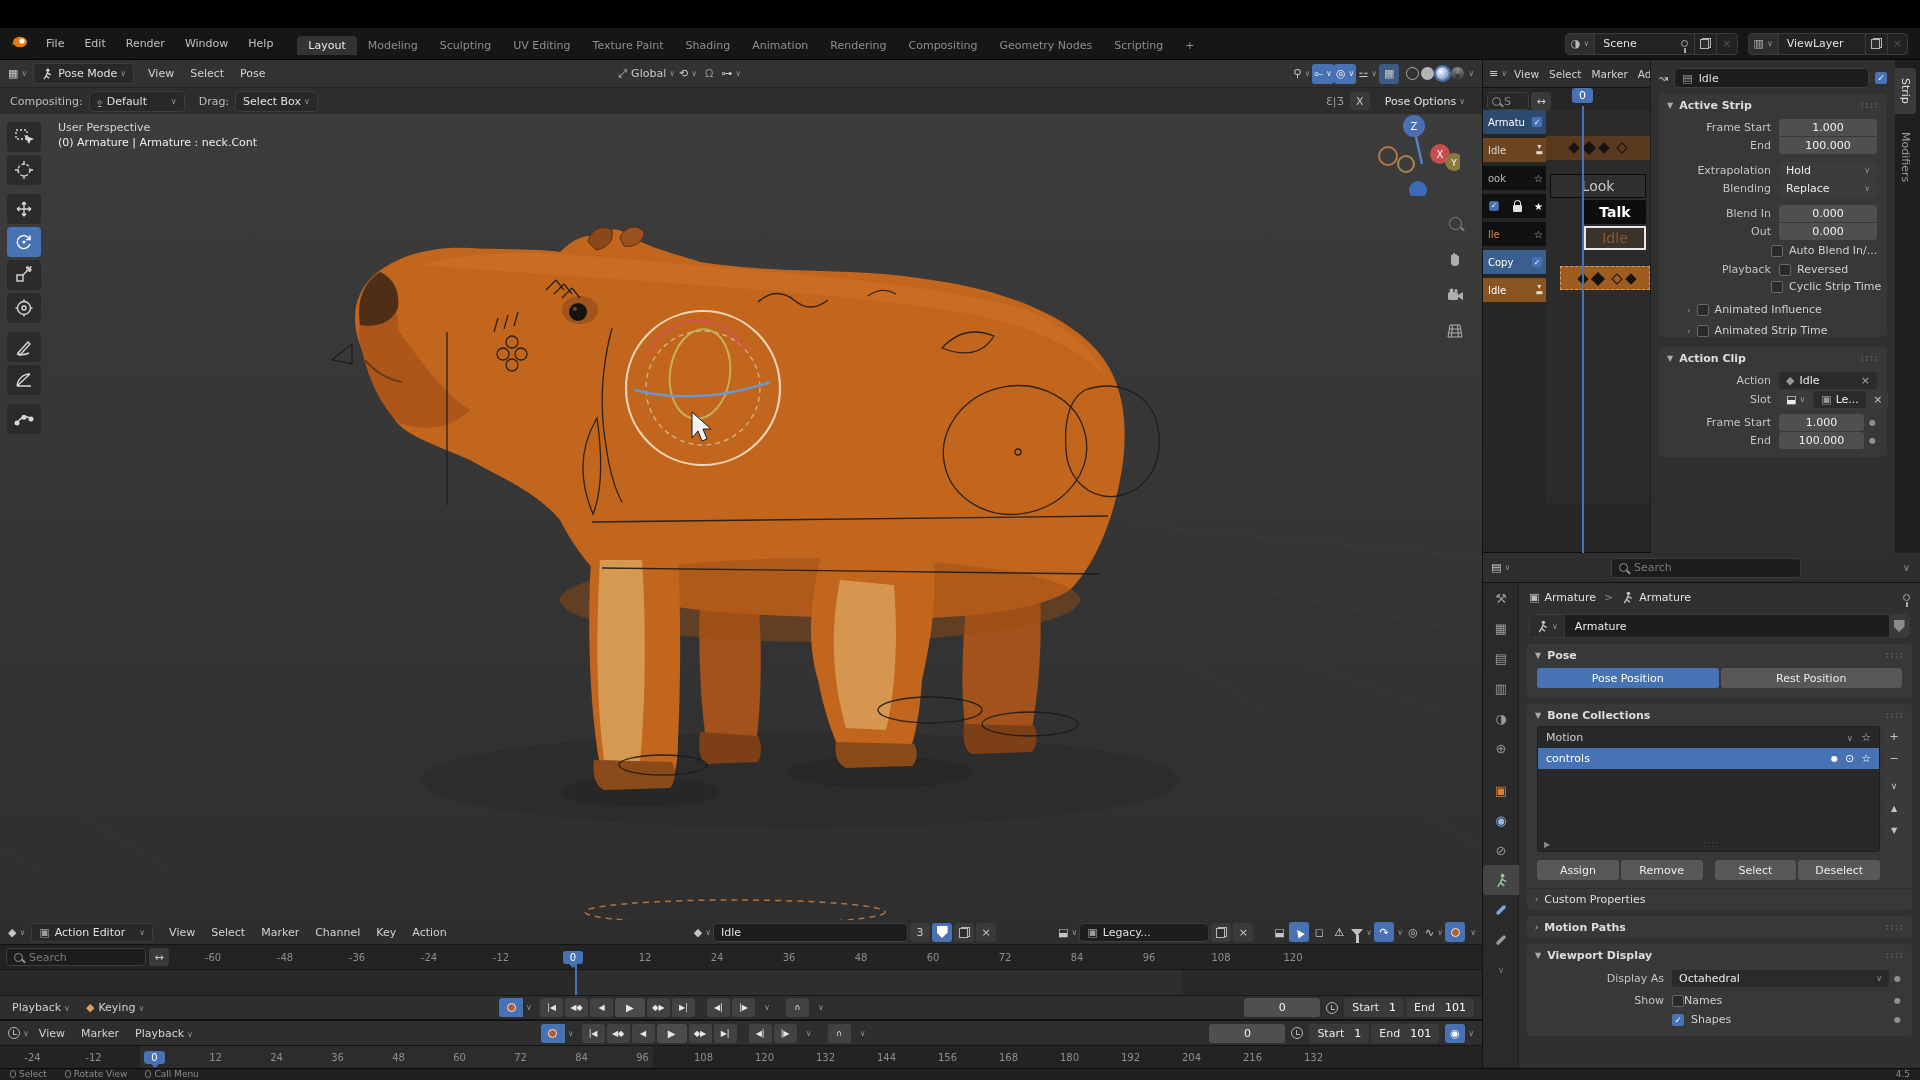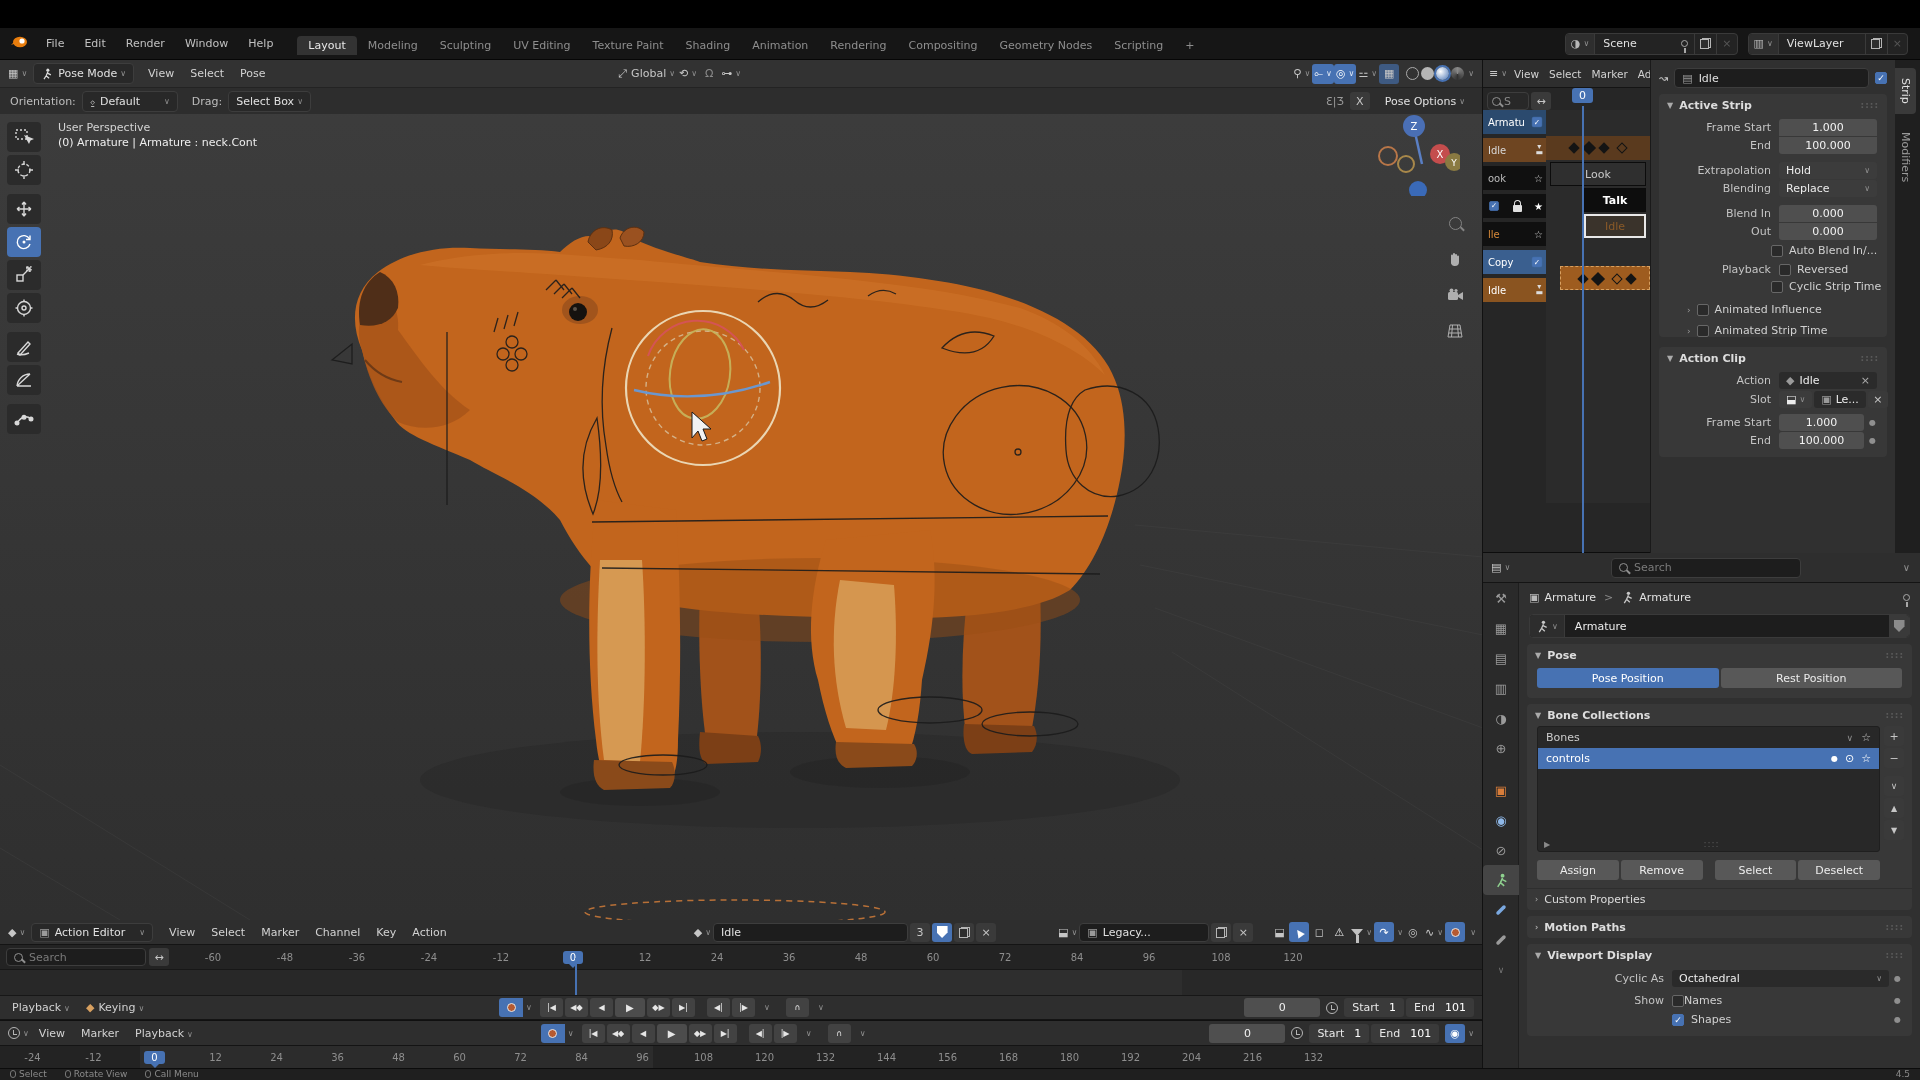--- a/index.html
+++ b/index.html
@@ -69,21 +69,21 @@
   #vp-overlay .l1 { color:#d4d4d4; }
   #vp-overlay .l2 { color:#eeeeee; }
   .vp-side-ic { position:absolute; right:14px; width:26px; height:26px; display:flex; align-items:center; justify-content:center; color:#c4c4c4; z-index:5; opacity:.85;}
   .sphere { width:13px; height:13px; border-radius:50%; display:inline-block; margin:0 1px;}
 
   
   #nla { left:1483px; top:60px; width:437px; height:493px; background:#262626; border-bottom:1px solid #0d0d0d;}
   #nla-tracks { position:absolute; left:0; top:50px; width:63px; }
   .nla-row { height:24px; margin-bottom:4px; display:flex; align-items:center; padding:0 3px 0 5px; font-size:10px; color:#d8d8d8; justify-content:space-between; overflow:hidden; white-space:nowrap;}
   #nla-striparea { position:absolute; left:63px; top:50px; width:104px; height:393px; background:#2b2b2b;}
-  .nla-strip { position:absolute; height:24px; display:flex; align-items:center; justify-content:center; font-size:11px; border:1px solid #0c0c0c; background:#2f2f2f; color:#c8c8c8;}
+  .nla-strip { position:absolute; height:24px; display:flex; align-items:center; justify-content:center; font-size:14px; border:1px solid #0c0c0c; background:#2f2f2f; color:#c8c8c8;margin-top:12px;}
   .kf { width:8px; height:8px; background:#141414; transform:rotate(45deg); position:absolute; top:8px; }
   .kf.hollow { background:transparent; border:1.5px solid #141414; }
   #nla-sidebar { position:absolute; left:167px; top:0; width:245px; height:493px; background:#303030; border-left:1px solid #1a1a1a; overflow:hidden;}
   #nla-tabs { position:absolute; left:412px; top:0; width:25px; height:493px; background:#1f1f1f; }
   .vtab { writing-mode:vertical-rl; padding:10px 4px; color:#999; font-size:11px; border-radius:0 4px 4px 0; margin-top:8px;}
   .vtab.active { background:#3a3a3a; color:#e2e2e2; }
   .cbrow { display:flex; align-items:center; gap:6px; margin:4px 0 0 112px; color:#d0d0d0;}
 
   
   #props { left:1483px; top:553px; width:437px; height:515px; background:#303030; }
@@ -208,21 +208,21 @@
     <span class="row" style="margin:0 8px 0 6px;">
       <span class="sphere" style="border:1.5px solid #aaa;"></span>
       <span class="sphere" style="background:#b5b5b5;"></span>
       <span class="sphere" style="background:radial-gradient(circle at 35% 35%,#fff,#4772b3); box-shadow:0 0 0 2px #4772b3;"></span>
       <span class="sphere" style="background:conic-gradient(#888,#333,#888);"></span>
       <span class="dd">∨</span>
     </span>
   </div>
 
   <div id="vp-h2">
-    <span style="margin-left:10px;color:#bdbdbd;">Orientation:</span>
+    <span style="margin-left:10px;color:#bdbdbd;">Compositing:</span>
     <span class="selbox" style="margin-left:6px;min-width:96px;justify-content:space-between;">
         <span>⍚ <span>Default</span></span>
         <span class="dd">∨</span>
       </span>
     <span style="margin-left:14px;color:#bdbdbd;">Drag:</span>
     <span class="selbox" style="margin-left:6px;">
         <span>Select Box</span>
         <span class="dd">∨</span>
       </span>
     <div style="flex:1"></div>
@@ -711,21 +711,21 @@
     <div class="panel">
       <div class="panel-h">
           <span class="car">▼</span>
           <span>Bone Collections</span>
           <div style="flex:1"></div>
           <span class="grip">::::</span>
         </div>
       <div class="row" style="align-items:flex-start;padding:0 8px 6px 10px;gap:4px;">
         <div style="flex:1;background:#282828;border:1px solid #1f1f1f;border-radius:3px;height:126px;position:relative;">
           <div class="row" style="height:21px;padding:0 8px;color:#cccccc;justify-content:space-between;">
-            <span>Bones</span>
+            <span>Motion</span>
             <span class="row" style="gap:8px;">
                 <span class="dd" style="font-size:9px;">∨</span>
                 <span style="color:#bdbdbd;">☆</span>
               </span>
           </div>
           <div class="row" style="height:21px;padding:0 8px;background:#4772b3;color:#fff;justify-content:space-between;">
             <span>controls</span>
             <span class="row" style="gap:7px;">
                 <span style="font-size:8px;">●</span>
                 <span>⊙</span>
@@ -769,21 +769,21 @@
     </div>
 
     <div class="panel" style="padding-bottom:10px;">
       <div class="panel-h">
           <span class="car">▼</span>
           <span>Viewport Display</span>
           <div style="flex:1"></div>
           <span class="grip">::::</span>
         </div>
       <div class="formrow" style="margin-top:4px;">
-          <span class="formlabel" style="width:145px;">Cyclic As</span>
+          <span class="formlabel" style="width:145px;">Display As</span>
         <span class="dropfield" style="flex:1;justify-content:space-between;background:#2a2a2a;">
             <span>Octahedral</span>
             <span class="dd">∨</span>
           </span>
           <span class="anim-dot">●</span>
         </div>
       <div class="formrow" style="margin-top:7px;">
           <span class="formlabel" style="width:145px;">Show</span>
         <span class="cb"></span>
           <span style="color:#d0d0d0;flex:1;">Names</span>

